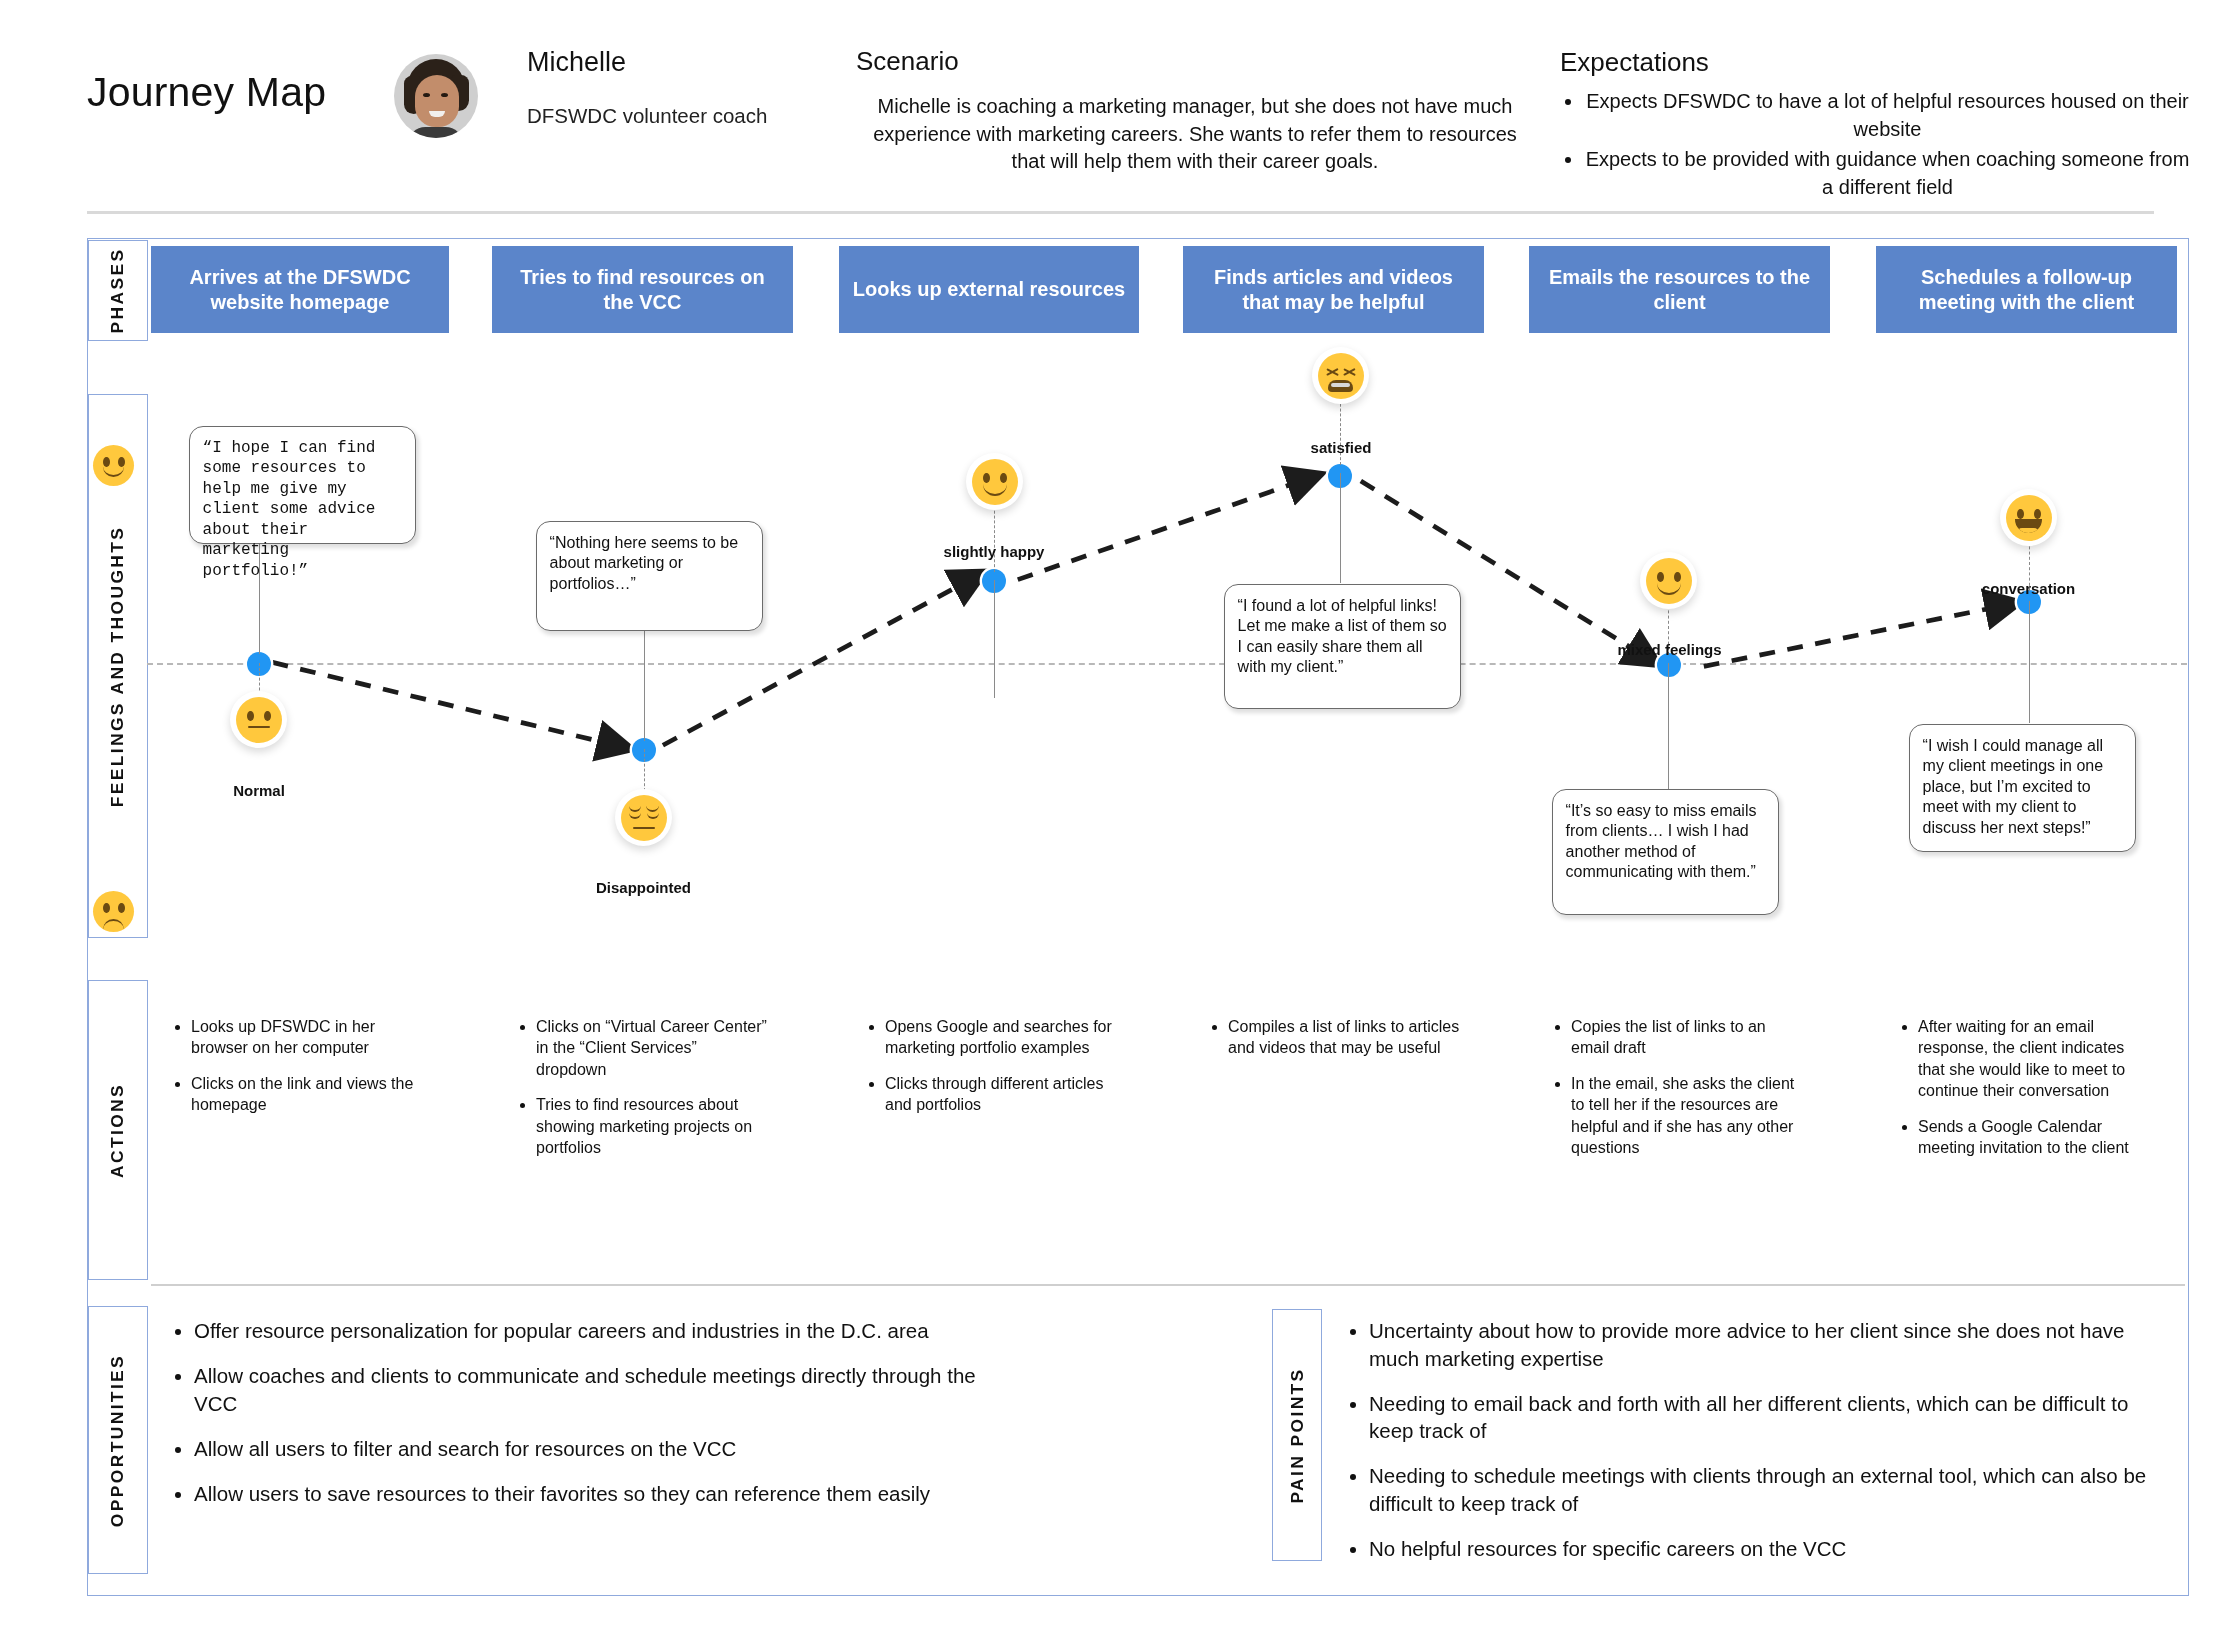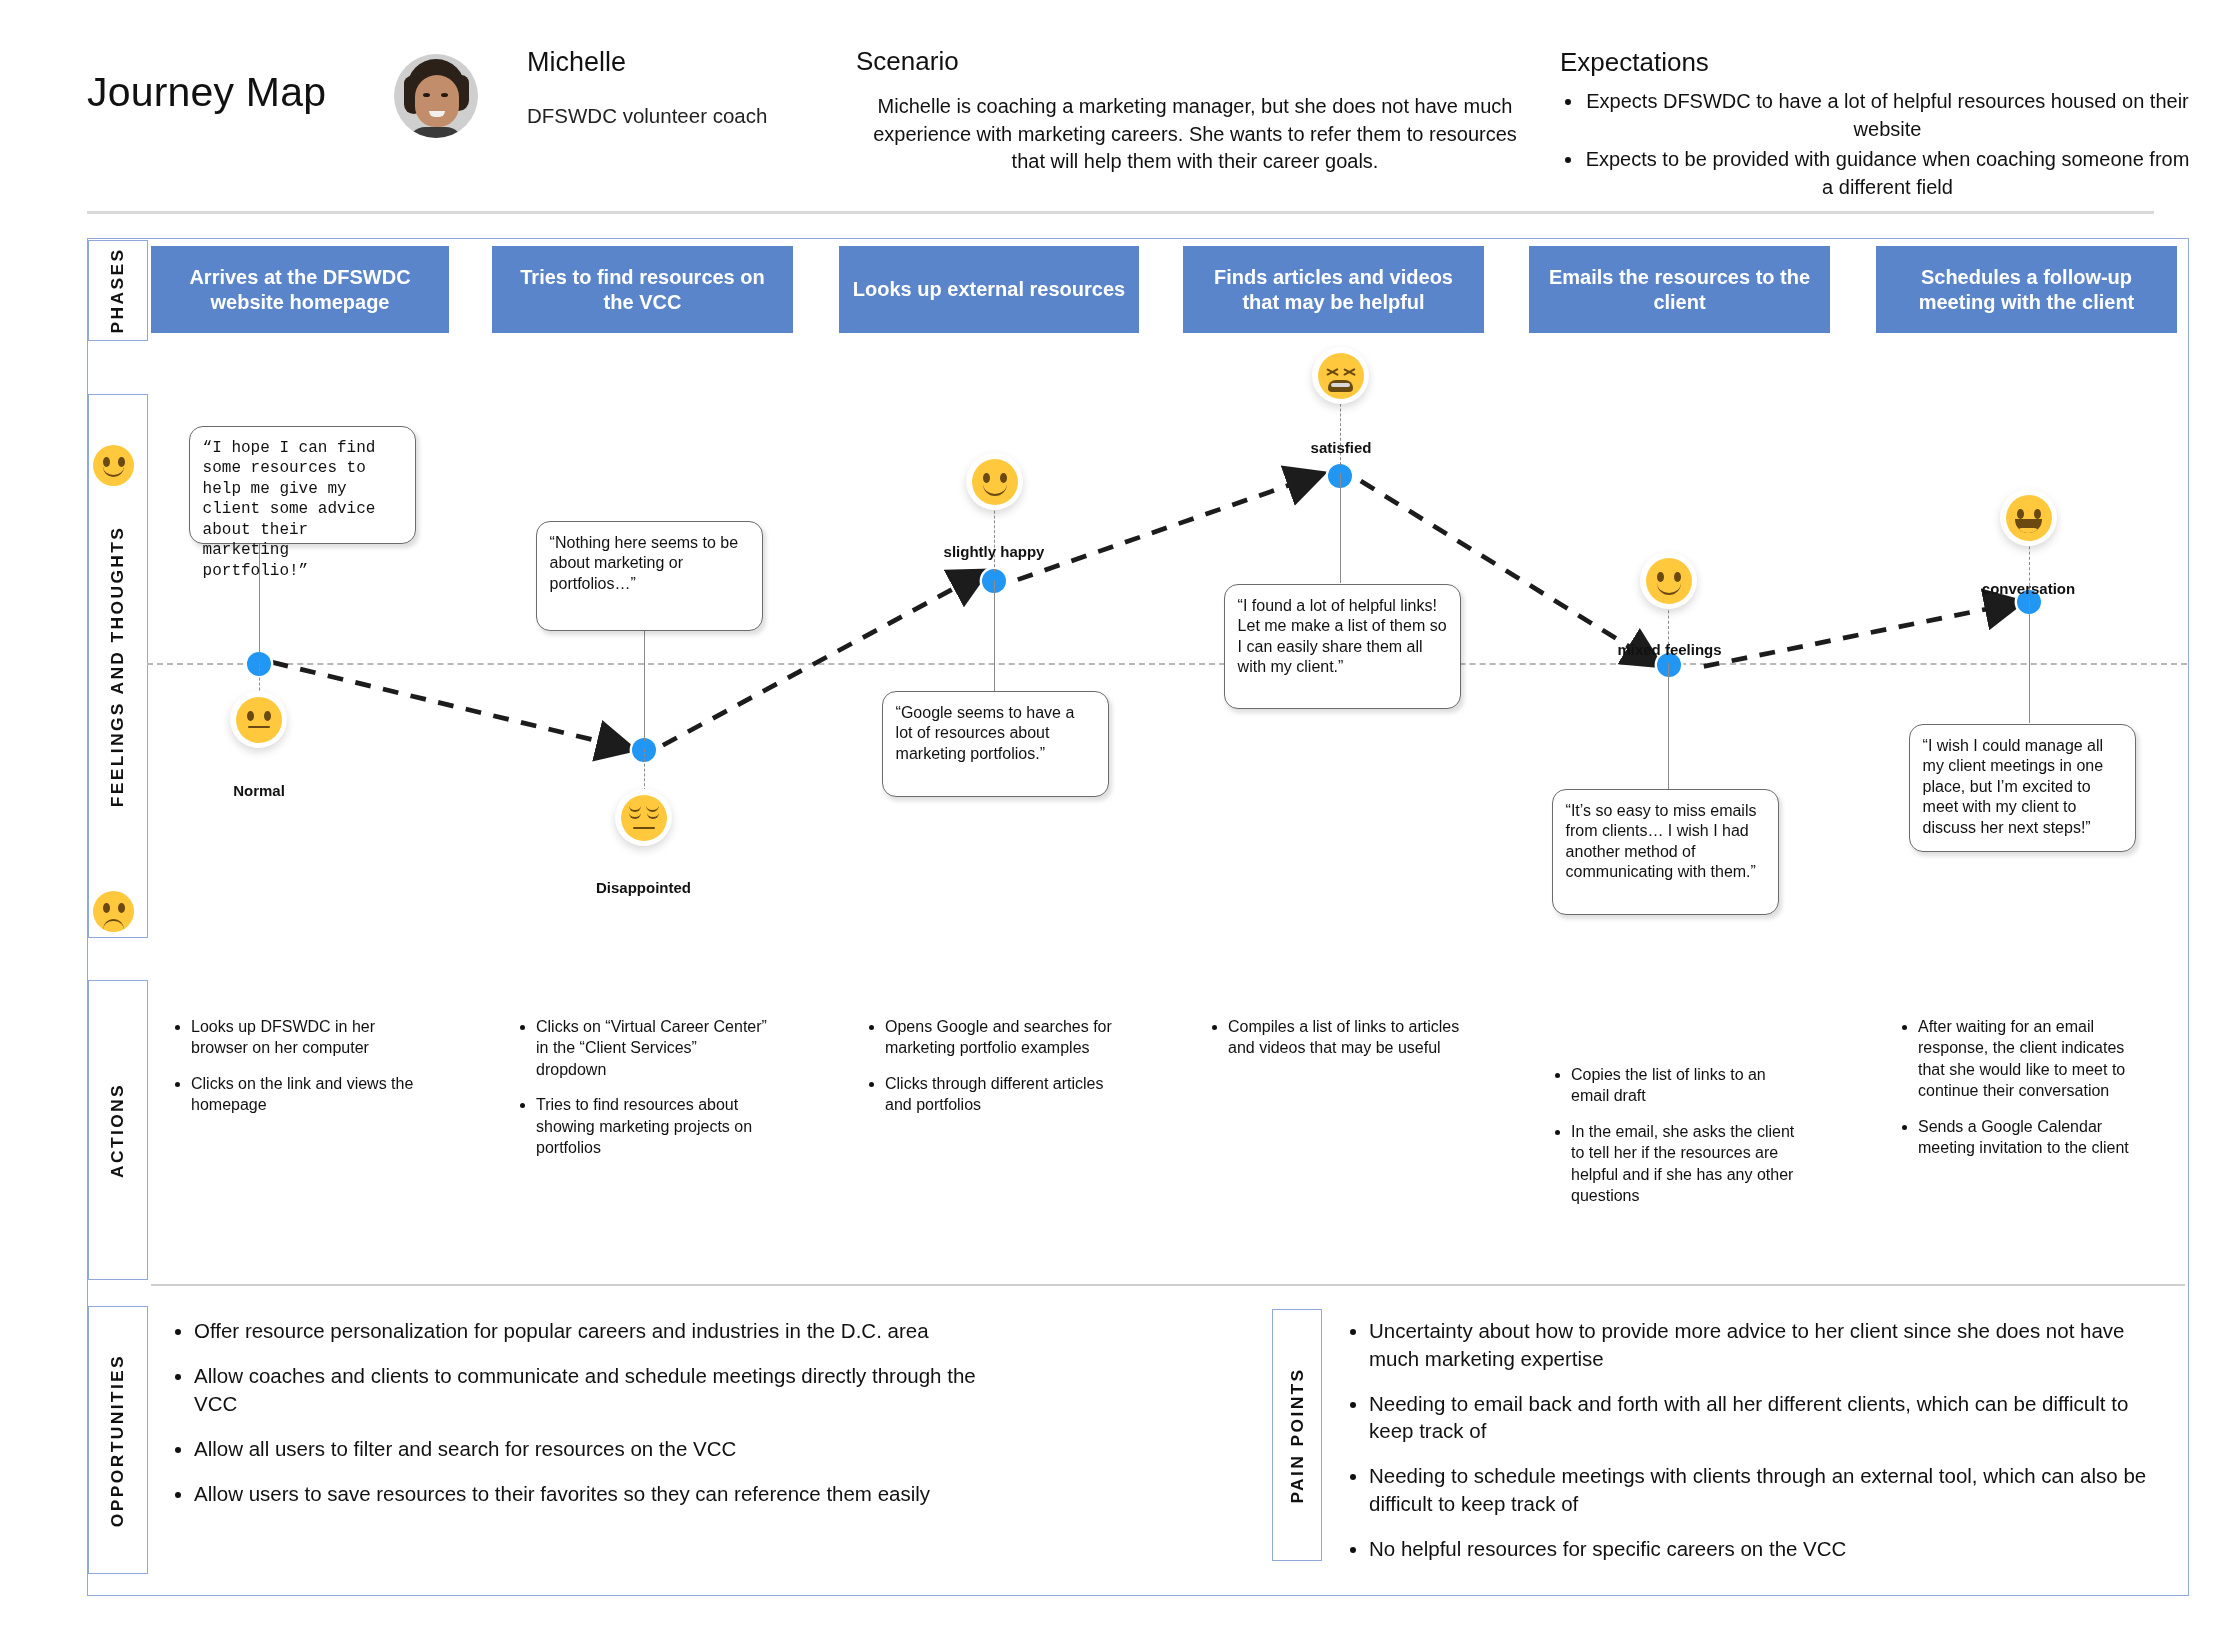--- a/index.html
+++ b/index.html
@@ -264,21 +264,20 @@
 
   <div class="stem dashed" style="left:1340px; top:394px; height:71px;"></div>
   <div class="stem dashed" style="left:994px; top:501px; height:71px;"></div>
   <div class="stem dashed" style="left:1668px; top:600px; height:55px;"></div>
   <div class="stem dashed" style="left:2029px; top:536px; height:55px;"></div>
   <div class="stem dashed" style="left:259px;  top:663px; height:47px;"></div>
   <div class="stem dashed" style="left:644px;  top:749px; height:47px;"></div>
 
   <div class="bubble" style="left:189px;  top:426px;  width:227px; height:118px;font-family:Liberation Mono, monospace;">“I hope I can find some resources to help me give my client some advice about their marketing portfolio!”</div>
   <div class="bubble" style="left:536px;  top:521px;  width:227px; height:110px;">“Nothing here seems to be about marketing or portfolios…”</div>
-  <div class="bubble" style="left:882px; top:691px;  width:227px; height:106px;">“Google seems to have a lot of resources about marketing portfolios.”</div>
   <div class="bubble" style="left:1224px; top:584px;  width:237px; height:125px;">“I found a lot of helpful links! Let me make a list of them so I can easily share them all with my client.”</div>
   <div class="bubble" style="left:1552px; top:789px; width:227px; height:126px;">“It’s so easy to miss emails from clients… I wish I had another method of communicating with them.”</div>
   <div class="bubble" style="left:1909px; top:724px;  width:227px; height:128px;">“I wish I could manage all my client meetings in one place, but I’m excited to meet with my client to discuss her next steps!”</div>
 
   <div class="emoji" style="left:230px; top:691px;">
     <div class="ball">
         <div class="eye l"></div>
         <div class="eye r"></div>
         <div class="mouth-flat"></div>
       </div>
@@ -348,21 +347,21 @@
     <ul>
       <li>Opens Google and searches for marketing portfolio examples</li>
       <li>Clicks through different articles and portfolios</li>
     </ul>
   </div>
   <div class="actcol" style="left:1203px; top:1016px; width:260px;">
     <ul>
       <li>Compiles a list of links to articles and videos that may be useful</li>
     </ul>
   </div>
-  <div class="actcol" style="left:1546px; top:1064px; width:260px;">
+  <div class="actcol" style="left:1546px; top:1016px; width:260px;">
     <ul>
       <li>Copies the list of links to an email draft</li>
       <li>In the email, she asks the client to tell her if the resources are helpful and if she has any other questions</li>
     </ul>
   </div>
   <div class="actcol" style="left:1893px; top:1016px; width:260px;">
     <ul>
       <li>After waiting for an email response, the client indicates that she would like to meet to continue their conversation</li>
       <li>Sends a Google Calendar meeting invitation to the client</li>
     </ul>

